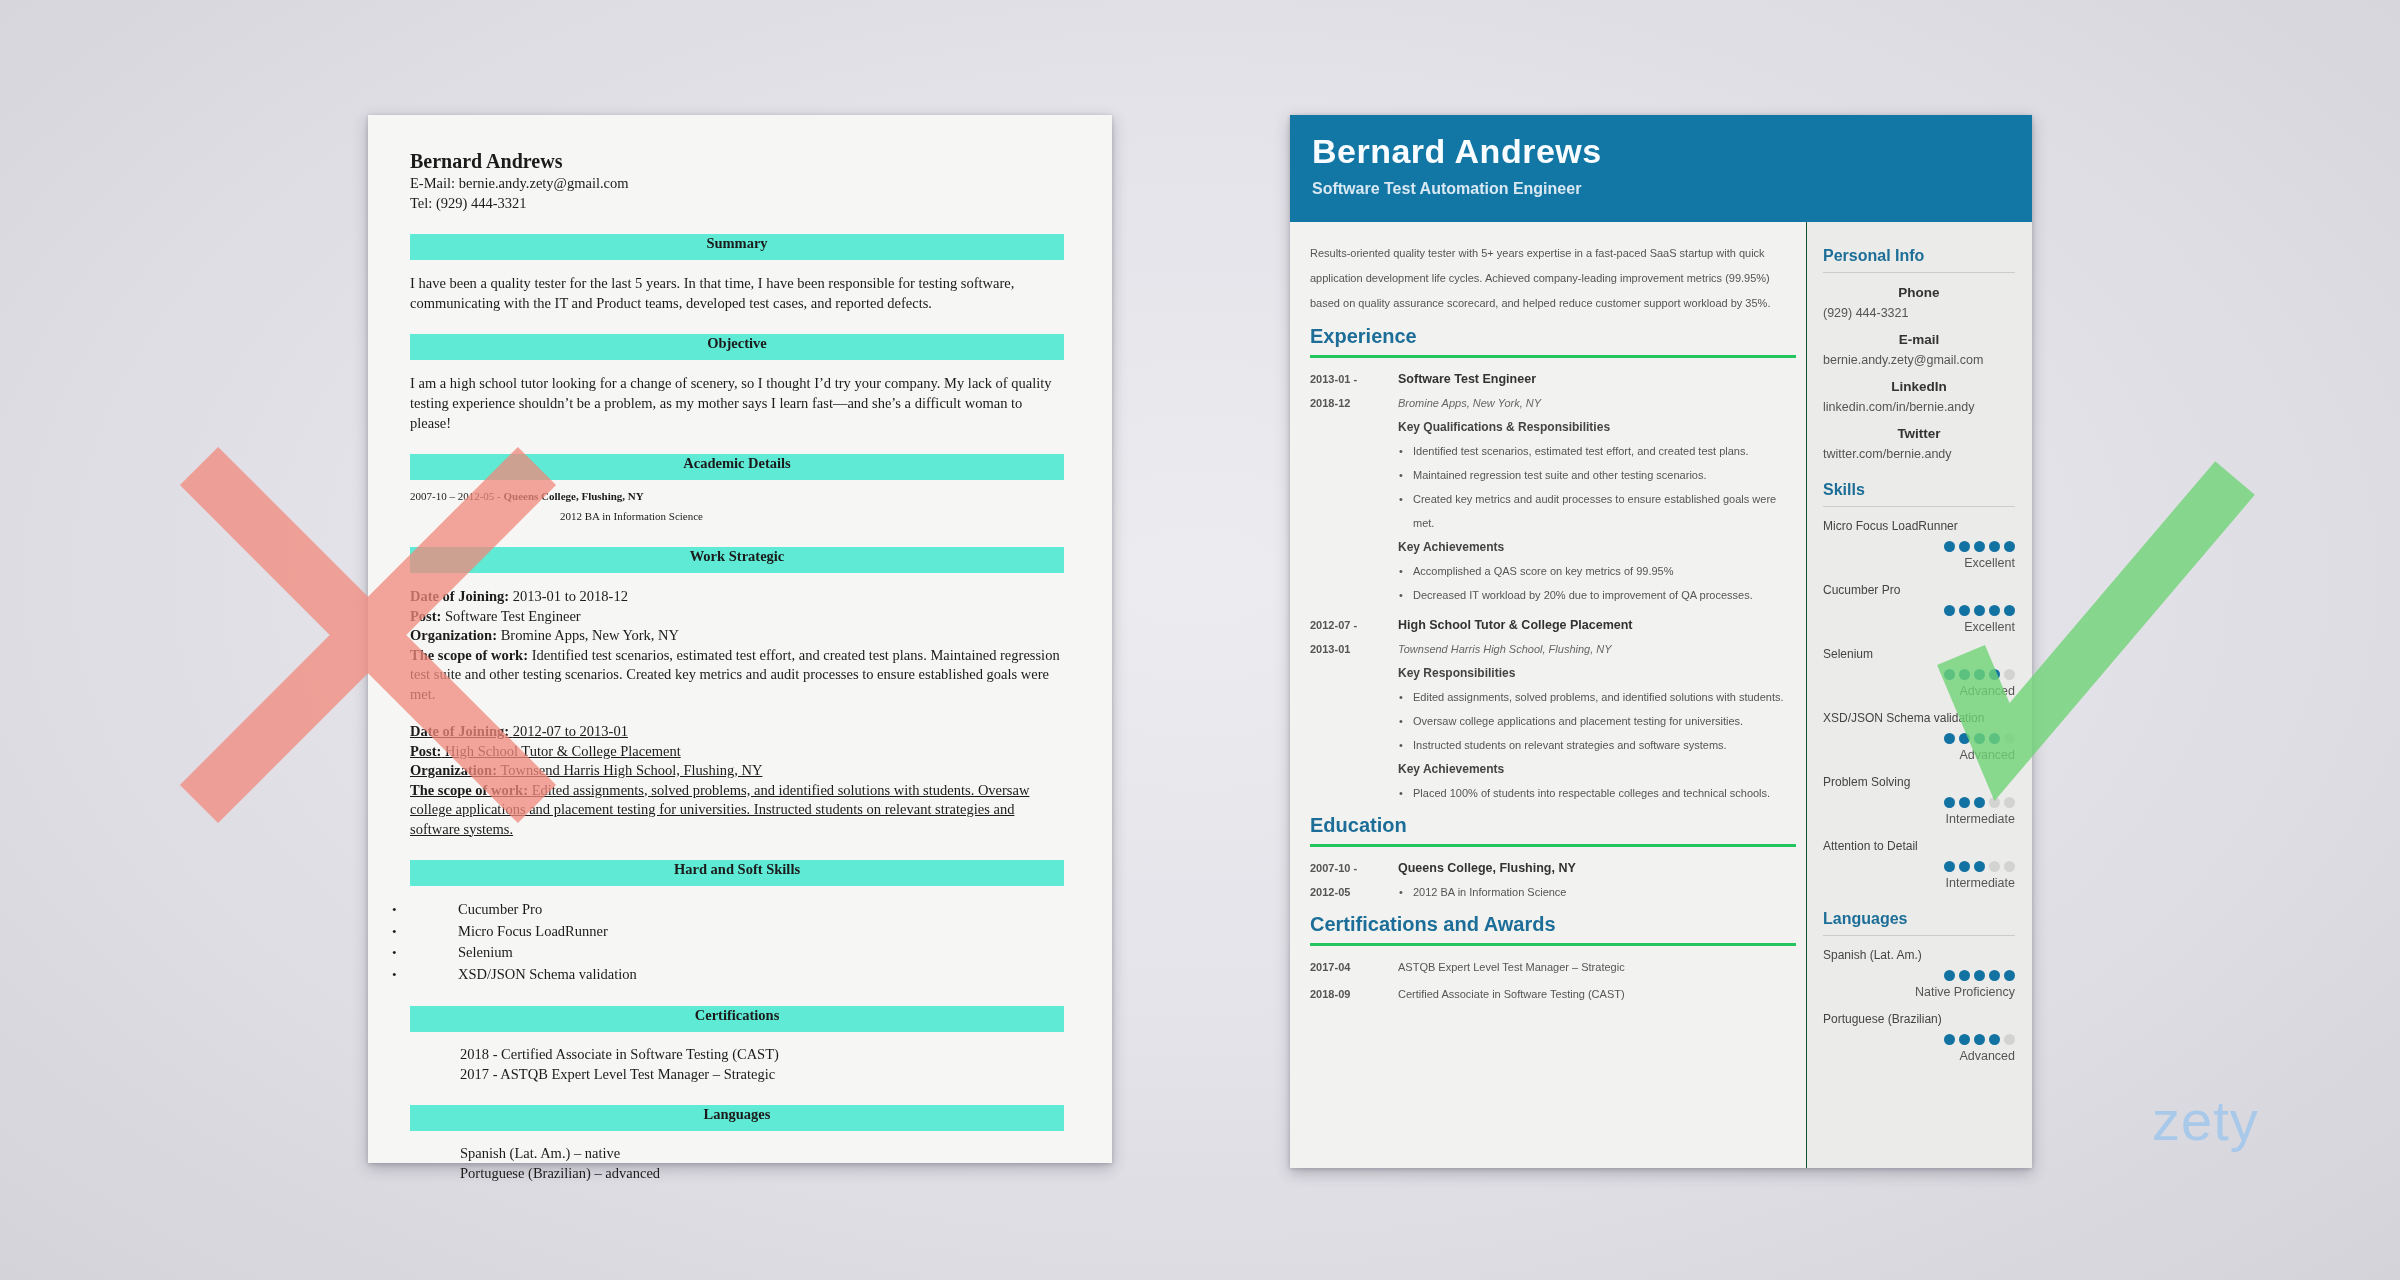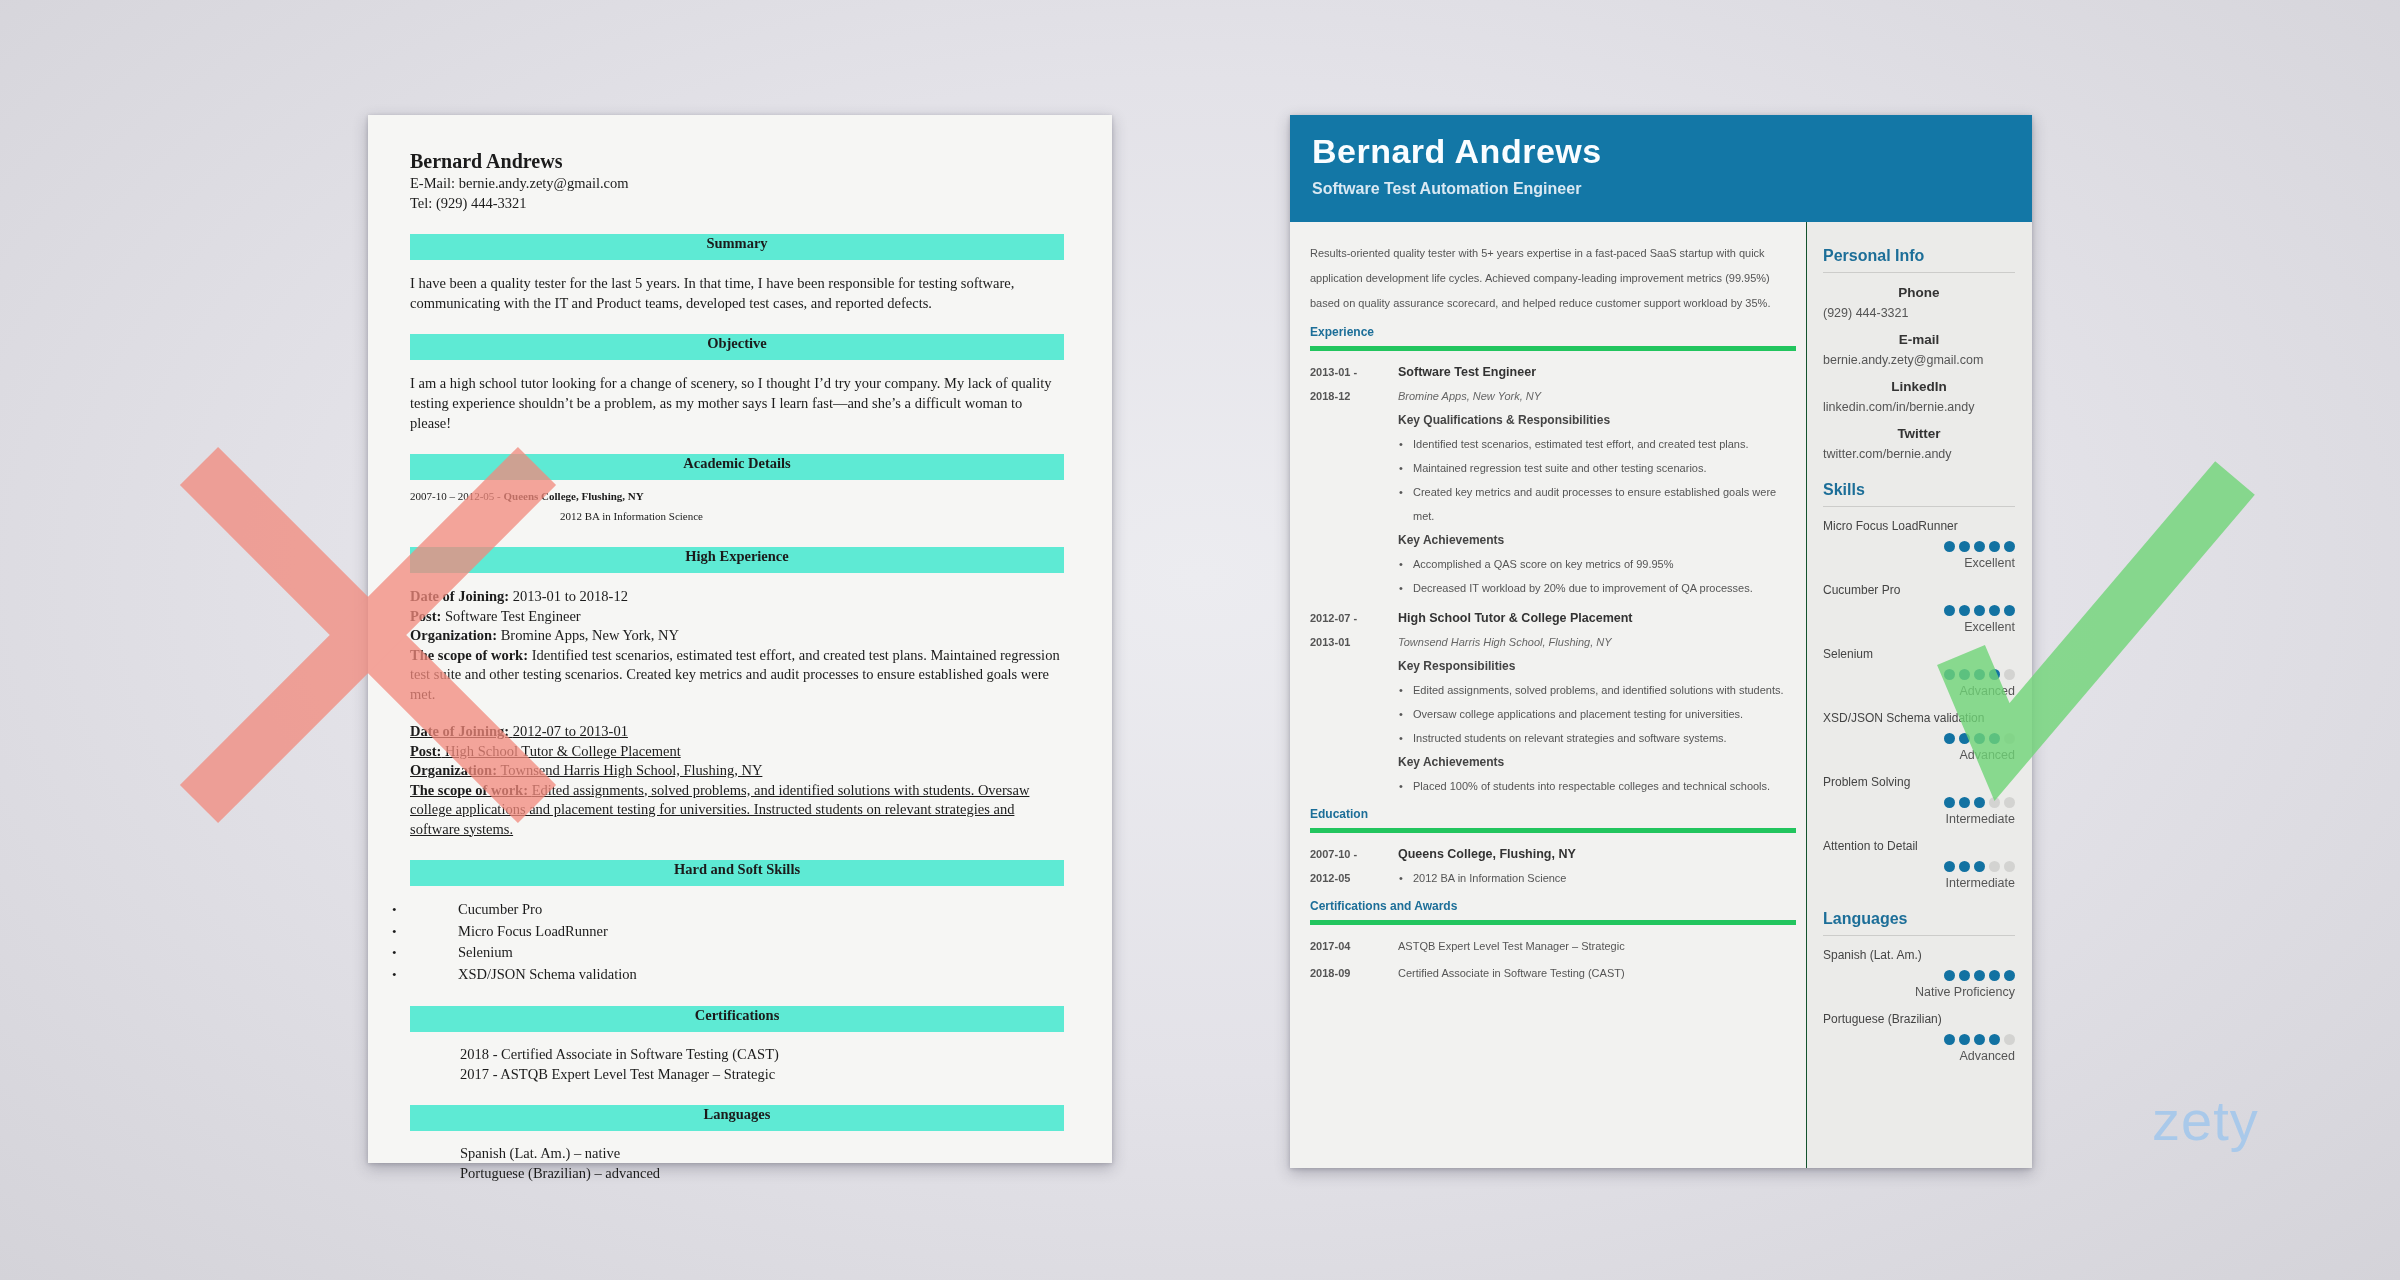--- a/index.html
+++ b/index.html
@@ -32,22 +32,22 @@
   .doc-right { left:1290px; top:115px; width:742px; height:1053px; background:#f2f2f0;
                display:flex; flex-direction:column; }
   .r-header { flex:none; height:107px; background:#1377a6; padding:16px 0 0 22px; box-sizing:border-box; }
   .r-name { color:#fafdff; font-size:34px; font-weight:bold; line-height:40px; letter-spacing:.5px; }
   .r-job-title { color:#d9e9f3; font-size:16px; font-weight:bold; margin-top:9px; }
   .r-body { flex:1; display:flex; min-height:0; }
   .r-main { width:516px; flex:none; box-sizing:border-box; padding:19px 10px 0 20px; }
   .r-side { flex:1; background:#ebebe9; border-left:1px solid #14532d; box-sizing:border-box; padding:25px 17px 0 16px; }
 
   .r-summary { font-size:11px; line-height:25px; color:#555; padding-right:14px; }
-  .r-h2 { font-size:12px; font-weight:bold; color:#1c6e98; margin-top:9px;
-          padding-bottom:7px; border-bottom:5px solid #22c55e; margin-bottom:9px; }
+  .r-h2 { font-size:20px; font-weight:bold; color:#1c6e98; margin-top:9px;
+          padding-bottom:7px; border-bottom:3px solid #22c55e; margin-bottom:9px; }
   .entry { display:flex; margin-bottom:6px; }
   .e-dates { width:88px; flex:none; font-size:11px; font-weight:bold; color:#555; line-height:24px; }
   .e-main { flex:1; min-width:0; }
   .e-title { font-size:12.5px; font-weight:bold; color:#333; line-height:24px; }
   .e-org { font-size:11px; font-style:italic; color:#666; line-height:24px; }
   .e-sub { font-size:12px; font-weight:bold; color:#444; line-height:24px; }
   .e-bullets { list-style:none; margin:0; padding:0; font-size:11px; color:#555; line-height:24px; }
   .e-bullets li { position:relative; padding-left:15px; }
   .e-bullets li::before { content:"\2022"; position:absolute; left:1px; }
   .cert-row { display:flex; line-height:24px; margin-bottom:3px; }
@@ -88,21 +88,21 @@
 
     <div class="l-bar">Objective</div>
     <div class="l-par">I am a high school tutor looking for a change of scenery, so I thought I’d try your company. My lack of quality testing experience shouldn’t be a problem, as my mother says I learn fast—and she’s a difficult woman to please!</div>
 
     <div class="l-bar">Academic Details</div>
     <div class="l-academic">
       <div><span>2007-10 – 2012-05 - </span><span class="bold">Queens College, Flushing, NY</span></div>
       <div class="l-degree">2012 BA in Information Science</div>
     </div>
 
-    <div class="l-bar">High Experience</div>
+    <div class="l-bar">Work Strategic</div>
     <div class="l-job">
       <div><span class="lbl">Date of Joining:</span> <span>2013-01 to 2018-12</span></div>
       <div><span class="lbl">Post:</span> <span>Software Test Engineer</span></div>
       <div><span class="lbl">Organization:</span> <span>Bromine Apps, New York, NY</span></div>
       <div><span class="lbl">The scope of work:</span> <span>Identified test scenarios, estimated test effort, and created test plans. Maintained regression test suite and other testing scenarios. Created key metrics and audit processes to ensure established goals were met.</span></div>
     </div>
     <div class="l-job">
       <div><span class="lbl">Date of Joining:</span> <span>2012-07 to 2013-01</span></div>
       <div><span class="lbl">Post:</span> <span>High School Tutor &amp; College Placement</span></div>
       <div><span class="lbl">Organization:</span> <span>Townsend Harris High School, Flushing, NY</span></div>

